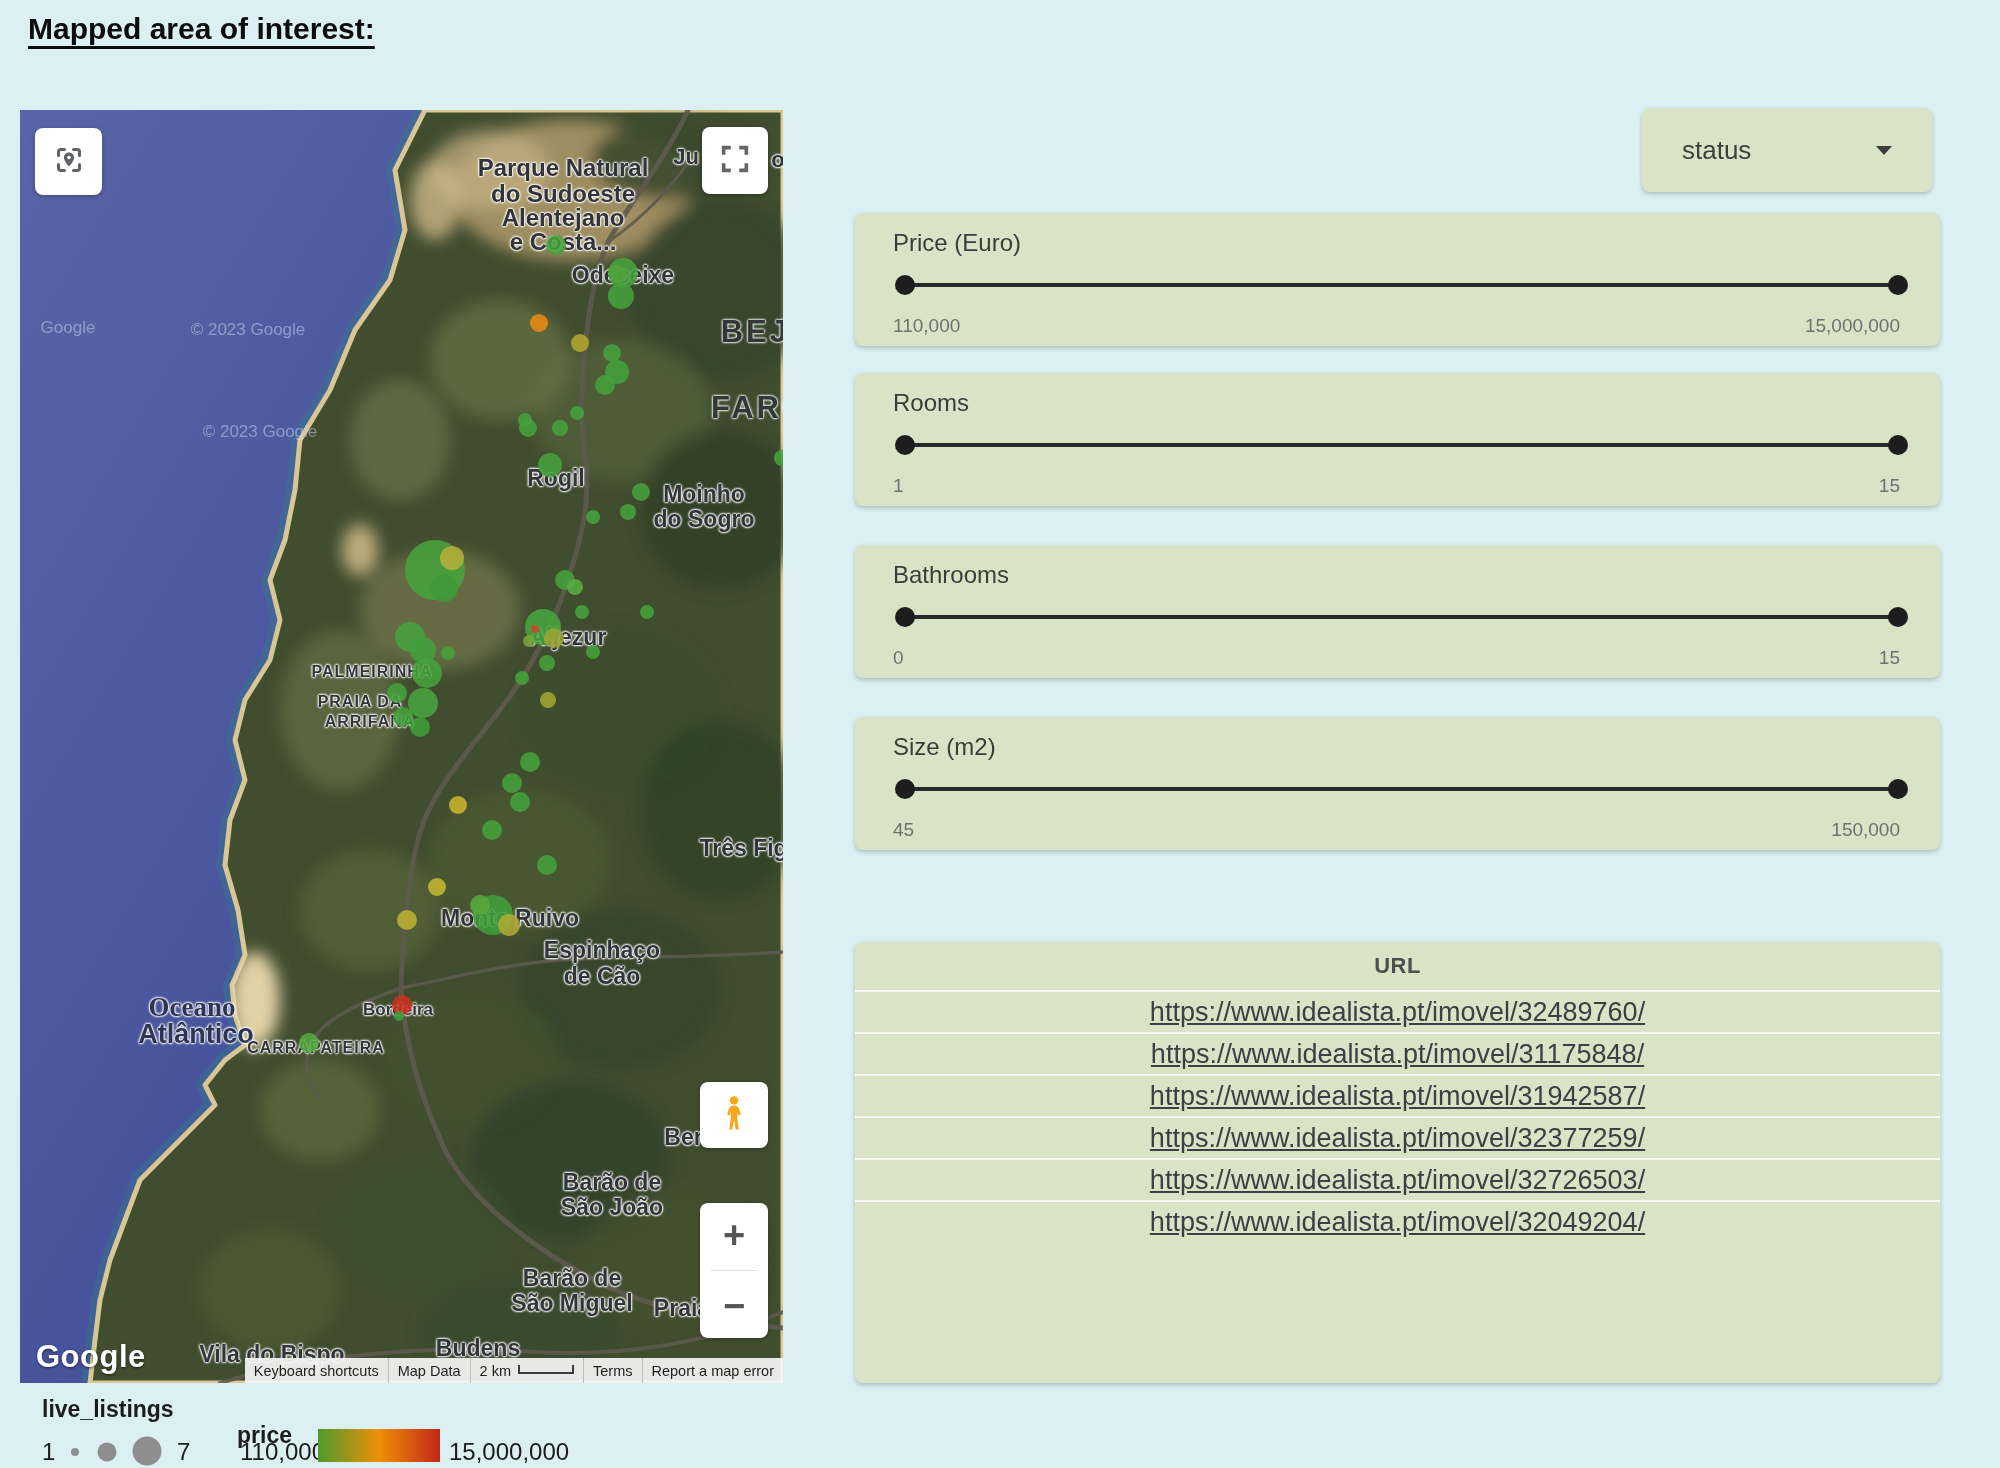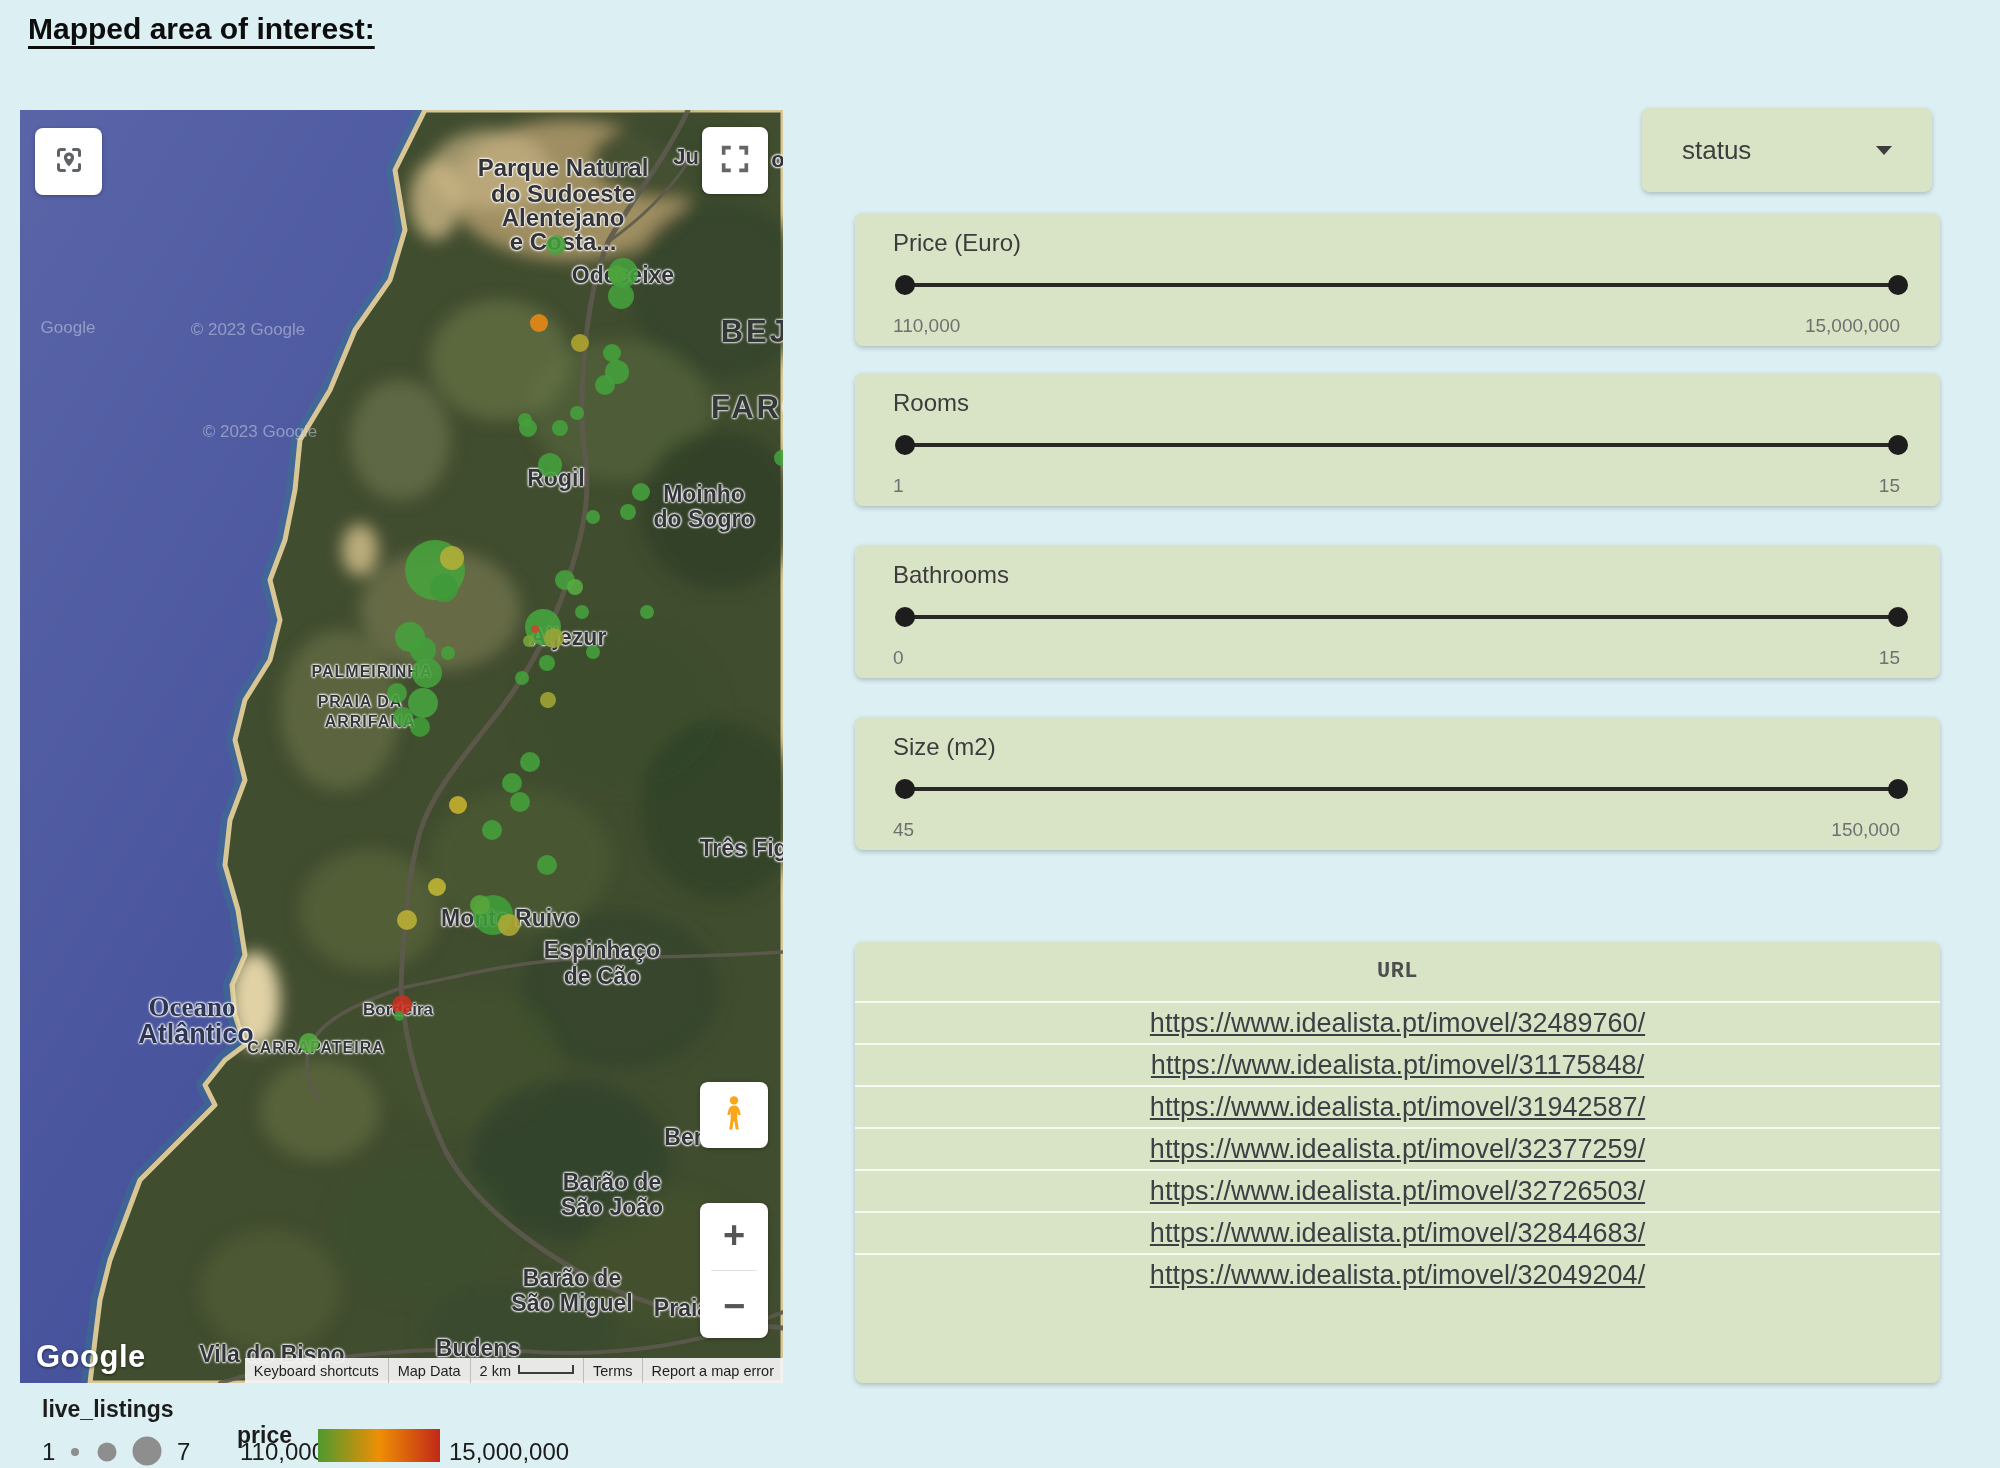--- a/index.html
+++ b/index.html
@@ -83,22 +83,22 @@
   .track { position:absolute; left:50px; right:42px; top:70px; height:4px;
            background:#282828; border-radius:2px; cursor:pointer; }
   .handle { position:absolute; top:-8px; width:20px; height:20px; border-radius:50%;
             background:#1d1d1d; cursor:pointer; }
   .handle.l { left:-10px; } .handle.r { right:-10px; }
   .mm { position:absolute; bottom:9px; font-size:19px; color:#707070; }
   .mm.min { left:38px; } .mm.max { right:40px; }
 
   
   #url-table { left:855px; top:942px; width:1085px; height:441px; overflow:hidden; }
-  #url-table .thead { height:59px; display:flex; align-items:center; justify-content:center;
-    font-size:22px; font-weight:bold; color:#4e4e4e; letter-spacing:.5px;font-family:Liberation Mono, monospace; }
+  #url-table .thead { height:48px; display:flex; align-items:center; justify-content:center;
+    font-size:22px; font-weight:bold; color:#4e4e4e; letter-spacing:.5px; }
   .urlrow { height:42px; display:flex; align-items:center; justify-content:center;
     border-top:2px solid rgba(255,255,255,.75); }
   .urlrow a { font-size:27px; color:#3b4045; text-decoration:underline; cursor:pointer; }
 
   
   .leg-title { position:absolute; font-size:23px; font-weight:bold; color:#1c1c1c; }
   .leg-num { position:absolute; font-size:24px; color:#1c1c1c; }
   .leg-dot { position:absolute; background:#8e8e8e; border-radius:50%;
              transform:translate(-50%,-50%); }
   #grad-bar { position:absolute; left:318px; top:1429px; width:122px; height:33px; }
@@ -368,23 +368,20 @@
       <div class="urlrow">
         <a href="#">https://www.idealista.pt/imovel/31942587/</a>
       </div>
       <div class="urlrow">
         <a href="#">https://www.idealista.pt/imovel/32377259/</a>
       </div>
       <div class="urlrow">
         <a href="#">https://www.idealista.pt/imovel/32726503/</a>
       </div>
       <div class="urlrow">
-        <a href="#">https://www.idealista.pt/imovel/32844683/</a>
-      </div>
-      <div class="urlrow">
         <a href="#">https://www.idealista.pt/imovel/32049204/</a>
       </div>
     </div>
 </div>
 
 <div class="leg-title" style="left:42px;top:1396px;">live_listings</div>
 <div class="leg-num" style="left:42px;top:1438px;">1</div>
 <div class="leg-dot" style="left:75px;top:1452px;width:8px;height:8px;"></div>
 <div class="leg-dot" style="left:107px;top:1452px;width:19px;height:19px;"></div>
 <div class="leg-dot" style="left:147px;top:1451px;width:29px;height:29px;"></div>

